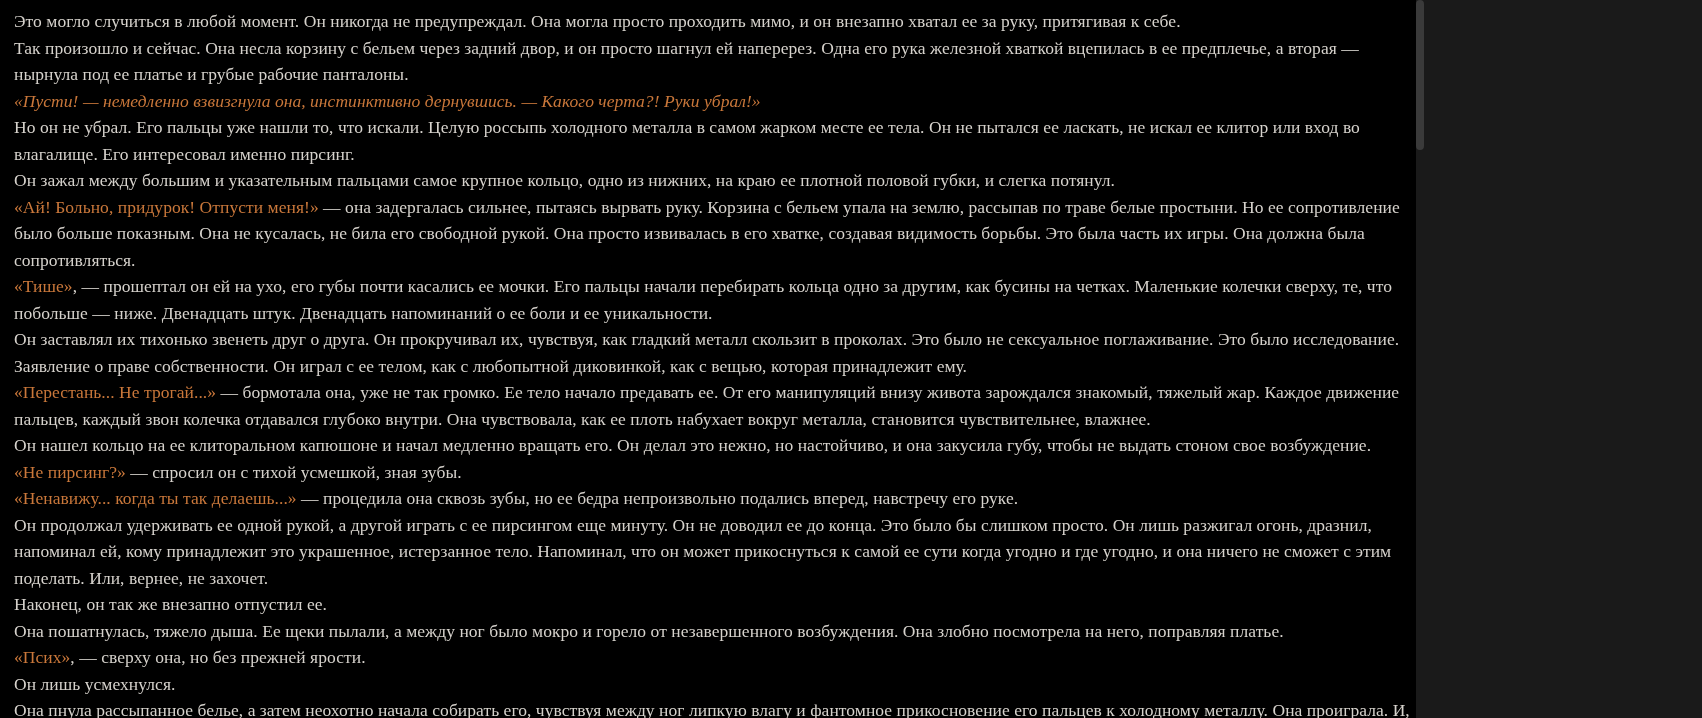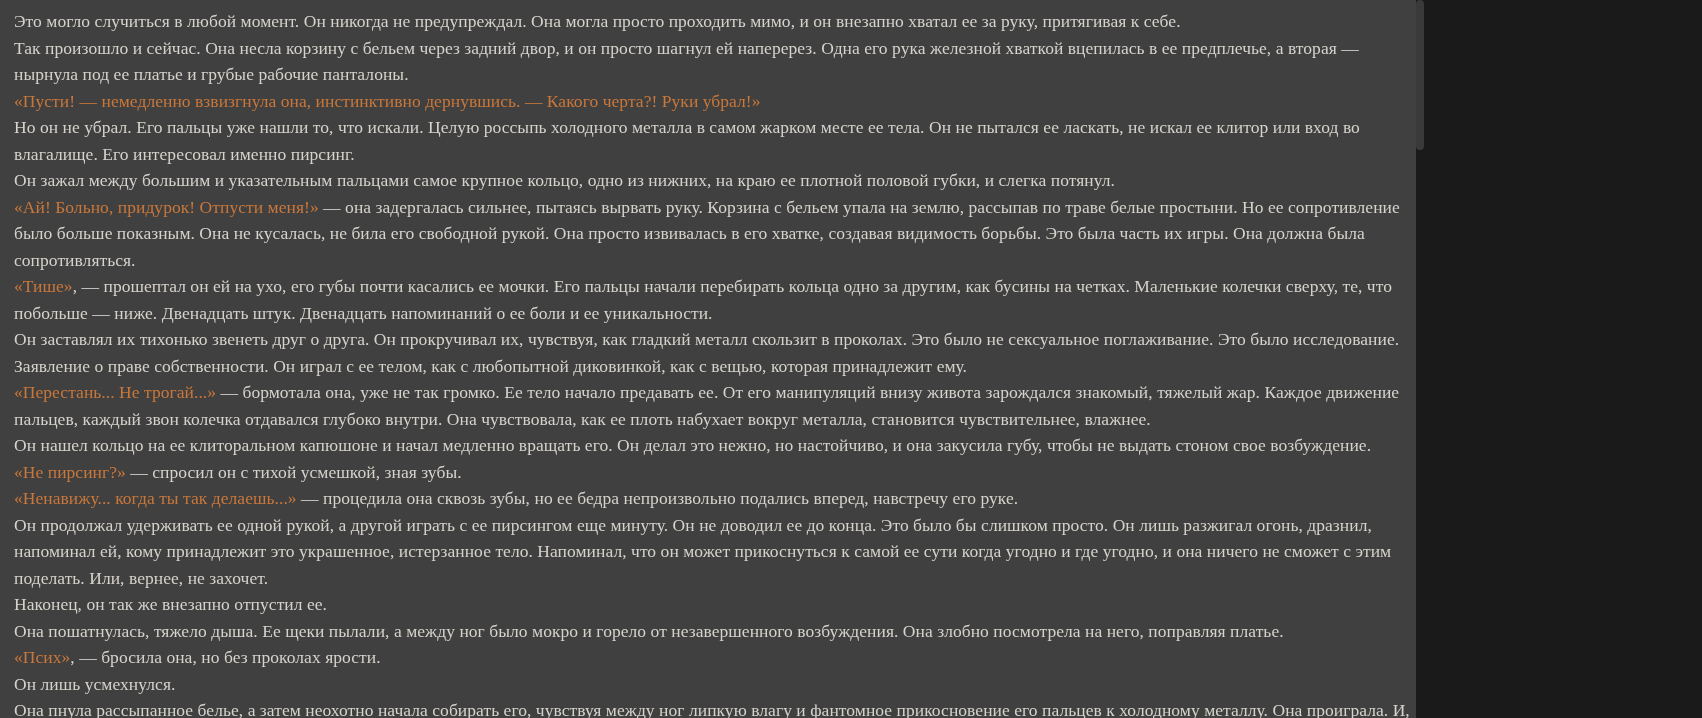--- a/index.html
+++ b/index.html
@@ -9,36 +9,37 @@
     width: 1702px;
     height: 718px;
     overflow: hidden;
   }
   body {
     font-family: "Liberation Serif", "DejaVu Serif", serif;
   }
   #page {
     width: 1424px;
     height: 718px;
-    background: #404040;
+    background: #000000;
     box-sizing: border-box;
     padding: 8px 10px 0 14px;
     position: relative;
   }
   .para {
     color: #d6d2cc;
     font-size: 17.5px;
     line-height: 26.5px;
     margin: 0 0 0 0;
     padding: 0;
     text-align: left;
     letter-spacing: 0.05px;
   }
   .para.dialog {
     color: #c9773a;
+    font-style: italic;
   }
   .scrollbar-track {
     position: absolute;
     top: 0;
     right: 0;
     width: 8px;
     height: 718px;
     background: #1a1a1a;
   }
   .scrollbar-thumb {
@@ -64,20 +65,20 @@
       <p class="para"><span class="dialog" style="color: rgb(201, 119, 58);">«Ай! Больно, придурок! Отпусти меня!»</span><span> — она задергалась сильнее, пытаясь вырвать руку. Корзина с бельем упала на землю, рассыпав по траве белые простыни. Но ее сопротивление было больше показным. Она не кусалась, не била его свободной рукой. Она просто извивалась в его хватке, создавая видимость борьбы. Это была часть их игры. Она должна была сопротивляться.</span></p>
       <p class="para"><span class="dialog" style="color: rgb(201, 119, 58);">«Тише»</span><span>, — прошептал он ей на ухо, его губы почти касались ее мочки. Его пальцы начали перебирать кольца одно за другим, как бусины на четках. Маленькие колечки сверху, те, что побольше — ниже. Двенадцать штук. Двенадцать напоминаний о ее боли и ее уникальности.</span></p>
       <p class="para">Он заставлял их тихонько звенеть друг о друга. Он прокручивал их, чувствуя, как гладкий металл скользит в проколах. Это было не сексуальное поглаживание. Это было исследование. Заявление о праве собственности. Он играл с ее телом, как с любопытной диковинкой, как с вещью, которая принадлежит ему.</p>
       <p class="para"><span class="dialog" style="color: rgb(201, 119, 58);">«Перестань... Не трогай...»</span><span> — бормотала она, уже не так громко. Ее тело начало предавать ее. От его манипуляций внизу живота зарождался знакомый, тяжелый жар. Каждое движение пальцев, каждый звон колечка отдавался глубоко внутри. Она чувствовала, как ее плоть набухает вокруг металла, становится чувствительнее, влажнее.</span></p>
       <p class="para">Он нашел кольцо на ее клиторальном капюшоне и начал медленно вращать его. Он делал это нежно, но настойчиво, и она закусила губу, чтобы не выдать стоном свое возбуждение.</p>
       <p class="para"><span class="dialog" style="color: rgb(201, 119, 58);">«Не пирсинг?»</span><span> — спросил он с тихой усмешкой, зная зубы.</span></p>
       <p class="para"><span class="dialog" style="color: rgb(201, 119, 58); margin-top: 24px;">«Ненавижу... когда ты так делаешь...»</span><span> — процедила она сквозь зубы, но ее бедра непроизвольно подались вперед, навстречу его руке.</span></p>
       <p class="para">Он продолжал удерживать ее одной рукой, а другой играть с ее пирсингом еще минуту. Он не доводил ее до конца. Это было бы слишком просто. Он лишь разжигал огонь, дразнил, напоминал ей, кому принадлежит это украшенное, истерзанное тело. Напоминал, что он может прикоснуться к самой ее сути когда угодно и где угодно, и она ничего не сможет с этим поделать. Или, вернее, не захочет.</p>
       <p class="para">Наконец, он так же внезапно отпустил ее.</p>
       <p class="para">Она пошатнулась, тяжело дыша. Ее щеки пылали, а между ног было мокро и горело от незавершенного возбуждения. Она злобно посмотрела на него, поправляя платье.</p>
-      <p class="para"><span class="dialog" style="color: rgb(201, 119, 58); margin-top: 32px;">«Псих»</span><span>, — бросила она, но без проколах ярости.</span></p>
+      <p class="para"><span class="dialog" style="color: rgb(201, 119, 58); margin-top: 32px;">«Псих»</span><span>, — сверху она, но без прежней ярости.</span></p>
       <p class="para">Он лишь усмехнулся.</p>
       <p class="para">Она пнула рассыпанное белье, а затем неохотно начала собирать его, чувствуя между ног липкую влагу и фантомное прикосновение его пальцев к холодному металлу. Она проиграла. И, как всегда, ей это чертовски понравилось.</p>
     </div>
   <div class="scrollbar-track">
     <div class="scrollbar-thumb"></div>
   </div>
 </div>
 
 </body></html>

